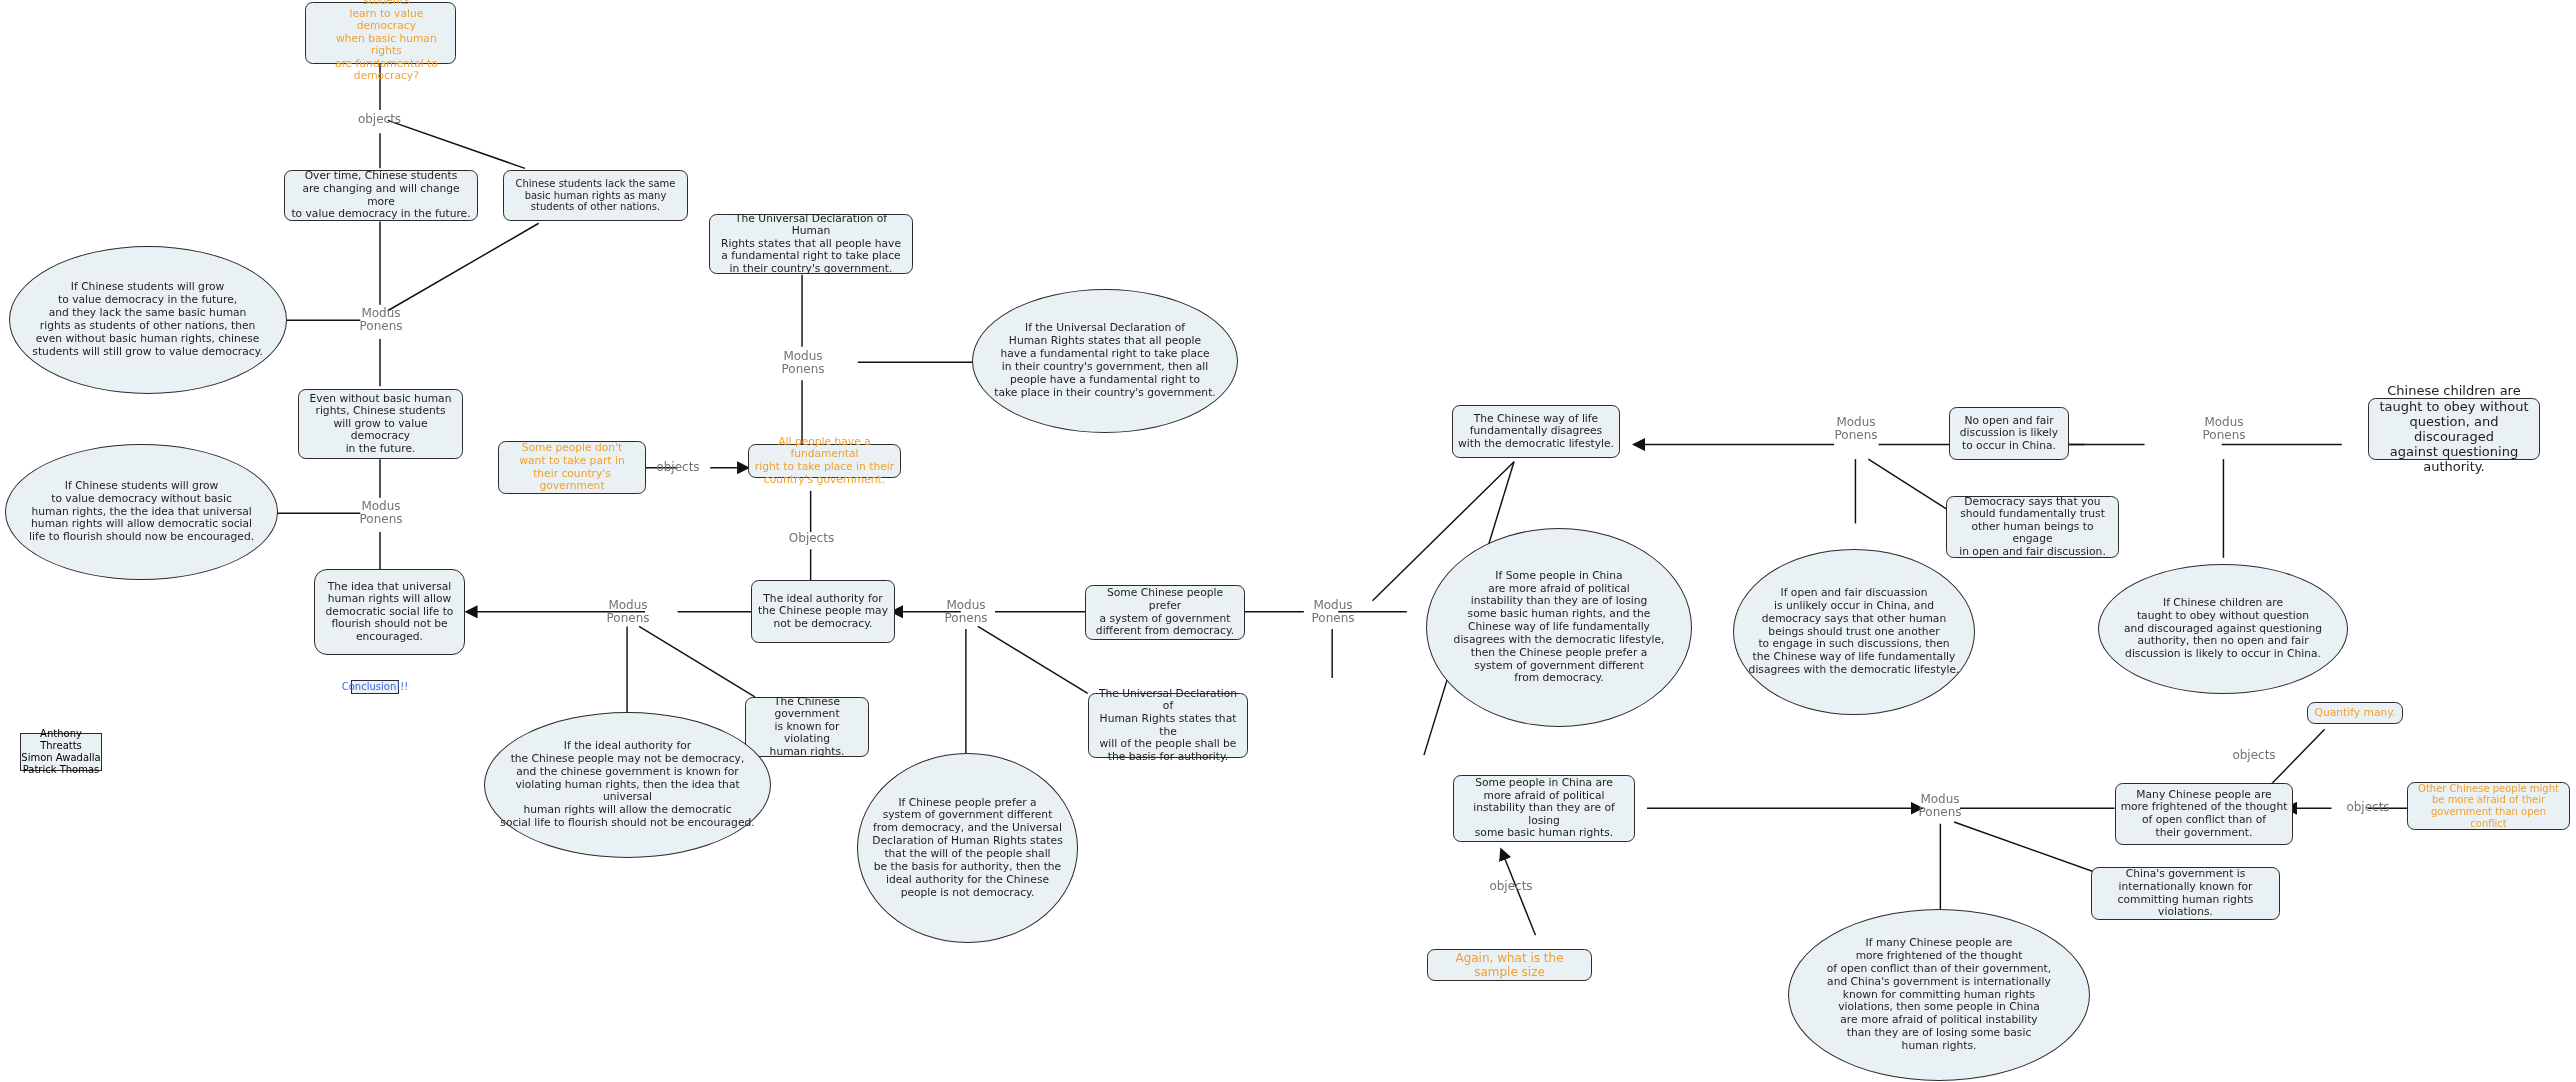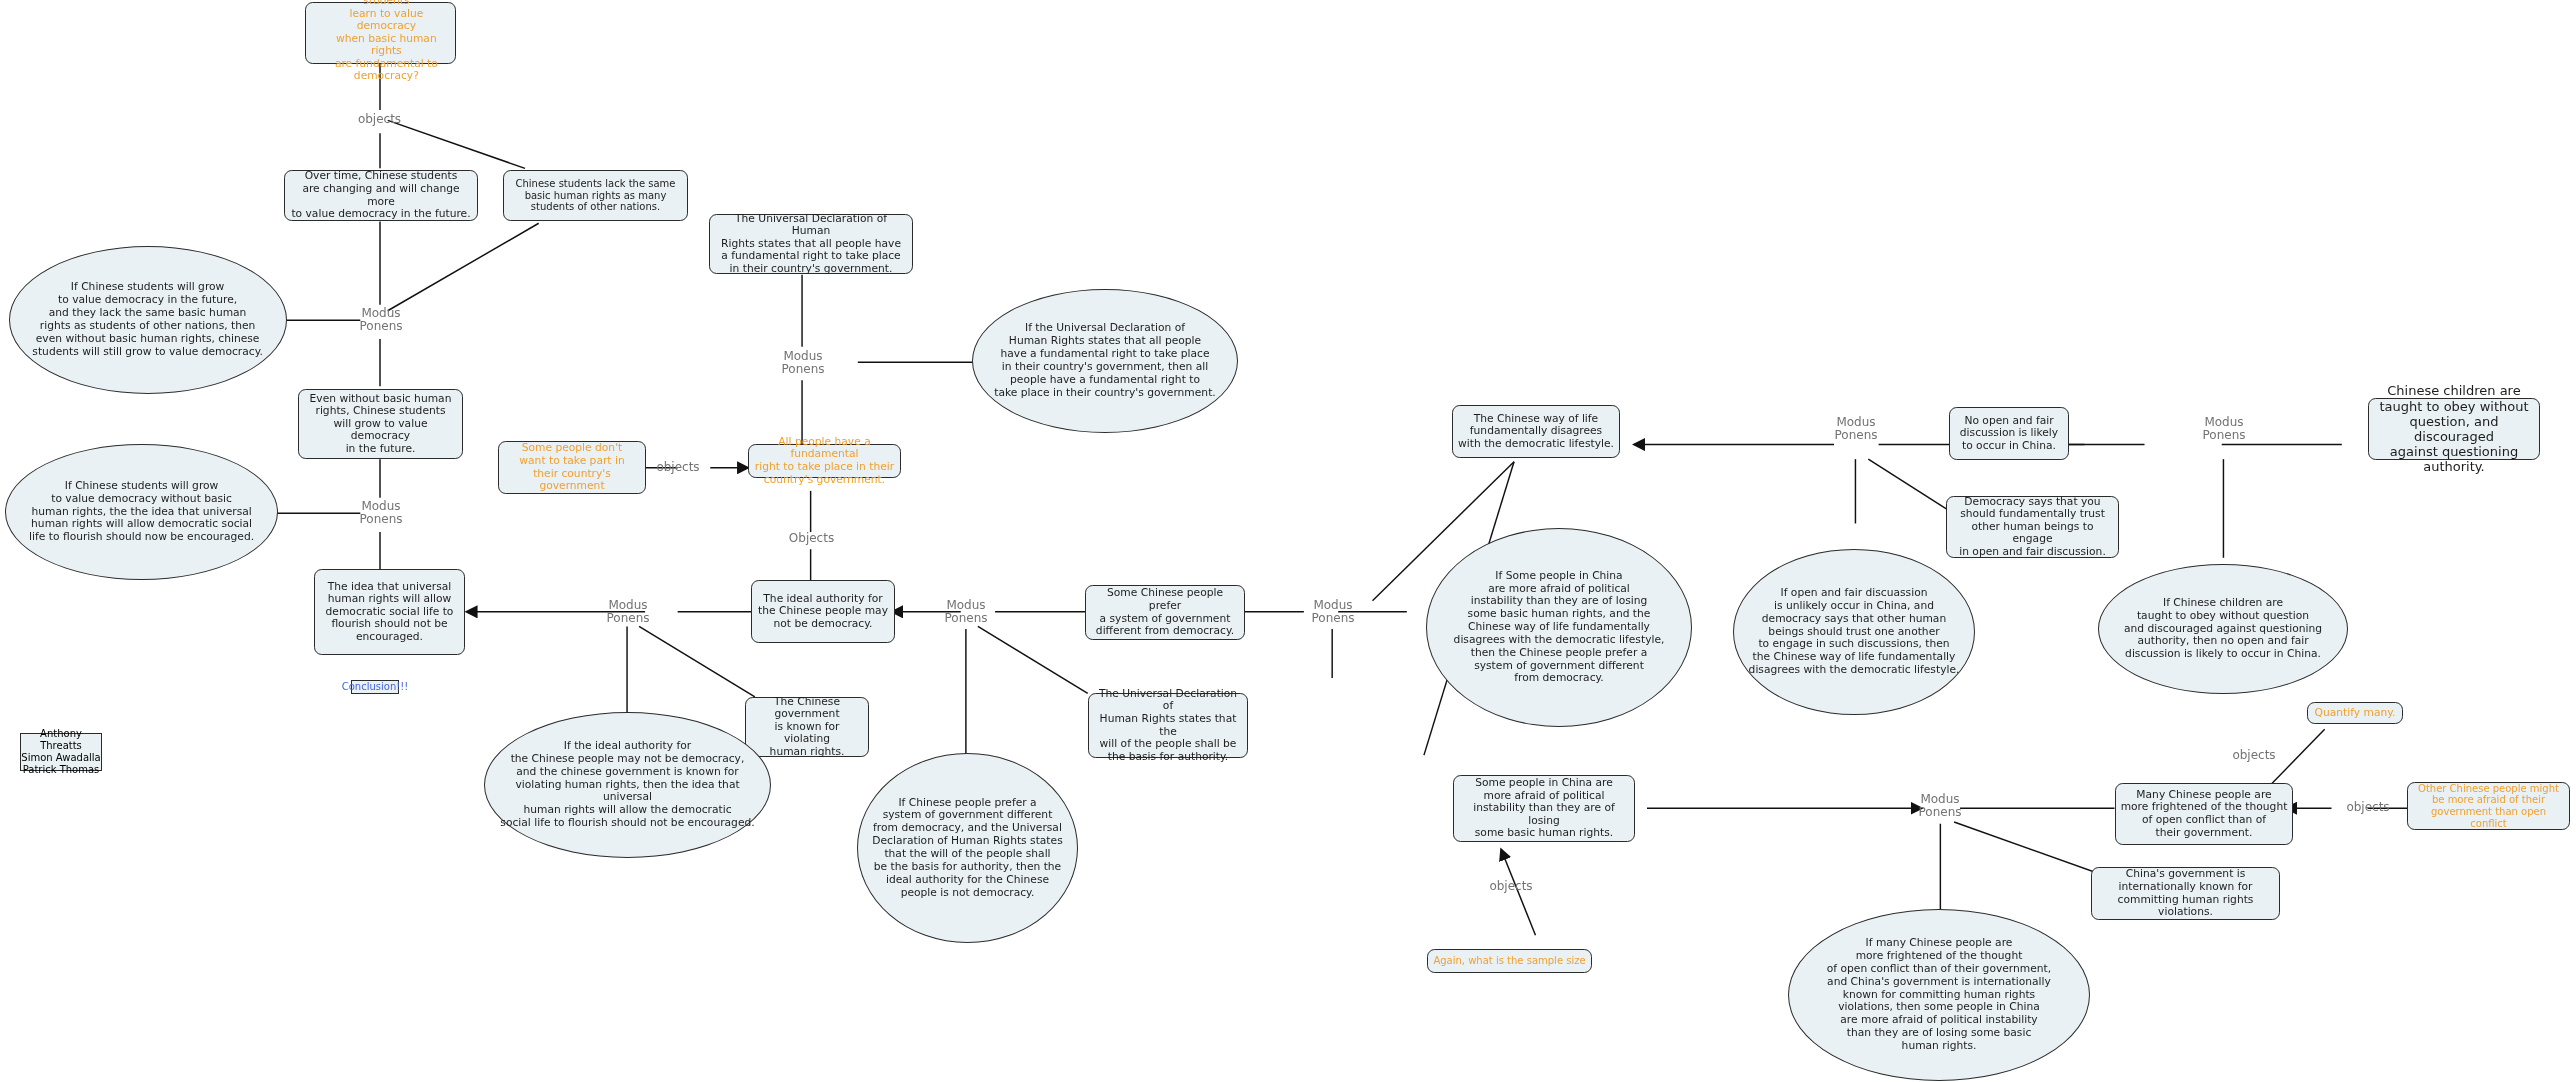--- a/index.html
+++ b/index.html
@@ -202,21 +202,21 @@
 in the future.</div>
 
   <div class="node orange" style="left:498px;top:441px;width:148px;height:53px;font-size:10.7px;">Some people don't
 want to take part in
 their country's government</div>
 
   <div class="node orange" style="left:748px;top:444px;width:153px;height:34px;font-size:10.7px;">All people have a fundamental
 right to take place in their
 country's government.</div>
 
-  <div class="node" style="left:314px;top:569px;width:151px;height:86px;font-size:10.7px;">The idea that universal
+  <div class="node" style="left:314px;top:569px;width:151px;height:86px;font-size:10.7px;border-radius:13px;">The idea that universal
 human rights will allow
 democratic social life to
 flourish should not be
 encouraged.</div>
 
   <div class="node" style="left:751px;top:580px;width:144px;height:63px;font-size:10.7px;">The ideal authority for
 the Chinese people may
 not be democracy.</div>
 
   <div class="node" style="left:745px;top:697px;width:124px;height:60px;font-size:10.7px;">The Chinese government
@@ -257,21 +257,21 @@
 
   <div class="node" style="left:2115px;top:783px;width:178px;height:62px;font-size:10.7px;">Many Chinese people are
 more frightened of the thought
 of open conflict than of
 their government.</div>
 
   <div class="node" style="left:2091px;top:867px;width:189px;height:53px;font-size:10.7px;">China's government is
 internationally known for
 committing human rights violations.</div>
 
-  <div class="node orange" style="left:1427px;top:949px;width:165px;height:24px;font-size:10px;">Again, what is the sample size</div>
+  <div class="node orange" style="left:1427px;top:949px;width:165px;height:32px;font-size:12px;">Again, what is the sample size</div>
 
   <div class="node orange" style="left:2307px;top:702px;width:96px;height:22px;font-size:10.7px;">Quantify many.</div>
 
   <div class="node orange" style="left:2407px;top:782px;width:163px;height:48px;font-size:10px;">Other Chinese people might
 be more afraid of their
 government than open conflict</div>
 
   <div class="ellipse" style="left:8.6px;top:246px;width:278px;height:148px;font-size:10.7px;">If Chinese students will grow
 to value democracy in the future,
 and they lack the same basic human

